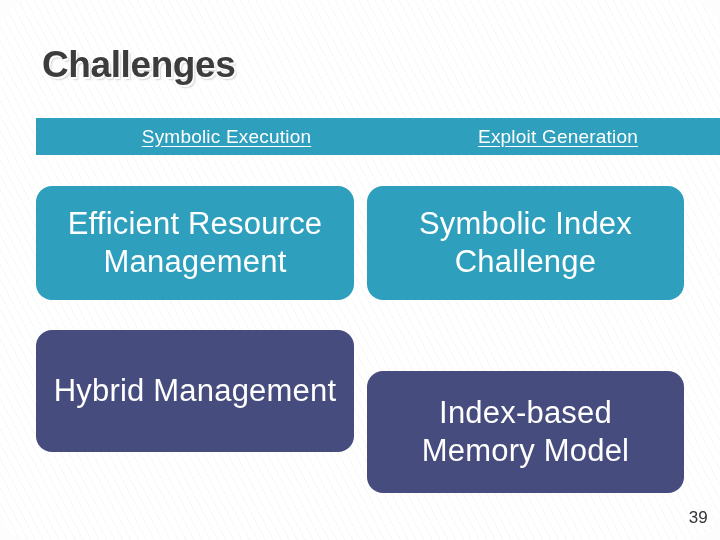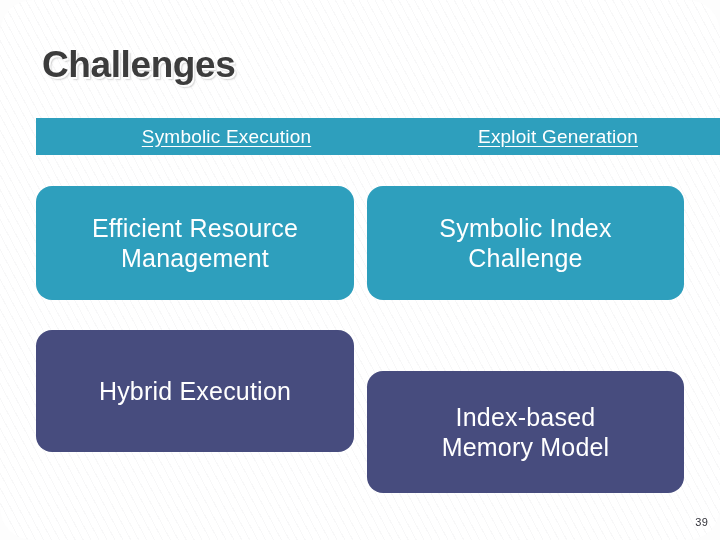--- a/index.html
+++ b/index.html
@@ -79,21 +79,21 @@
     text-align: center;
     color: #ffffff;
     line-height: 1.22;
     padding: 0 16px;
     box-sizing: border-box;
   }
   .card-teal   { background-color: #2e9fbd; }
   .card-purple { background-color: #474c7e; }
 
   .card-text {
-    font-size: 25px;
+    font-size: 31px;
     font-weight: normal;
     letter-spacing: 0.2px;
     white-space: pre-line;
   }
 
   
   #card-efficient-resource-management {
     left: 36px;  top: 186px; width: 318px; height: 114px;
   }
   #card-symbolic-index-challenge {
@@ -106,21 +106,21 @@
   }
   #card-index-based-memory-model {
     left: 367px; top: 330px; width: 317px; height: 122px; margin-top: 41px;
   }
 
   
   #page-number {
     position: absolute;
     right: 12px;
     bottom: 12px;
-    font-size: 11px;
+    font-size: 17px;
     color: #33333a;
     letter-spacing: 0.2px;
   }
 </style>
 </head>
 <body>
 
 <div id="slide">
 
   <div id="slide-title">Challenges</div>
@@ -137,21 +137,21 @@
     <span class="card-text">Efficient Resource
 Management</span>
   </div>
 
   <div class="card card-teal" id="card-symbolic-index-challenge">
     <span class="card-text">Symbolic Index
 Challenge</span>
   </div>
 
   <div class="card card-purple" id="card-hybrid-execution">
-    <span class="card-text">Hybrid Execution</span>
+    <span class="card-text">Hybrid Management</span>
   </div>
 
   <div class="card card-purple" id="card-index-based-memory-model">
     <span class="card-text">Index-based
 Memory Model</span>
   </div>
 
   <div id="page-number">39</div>
 
 </div>

